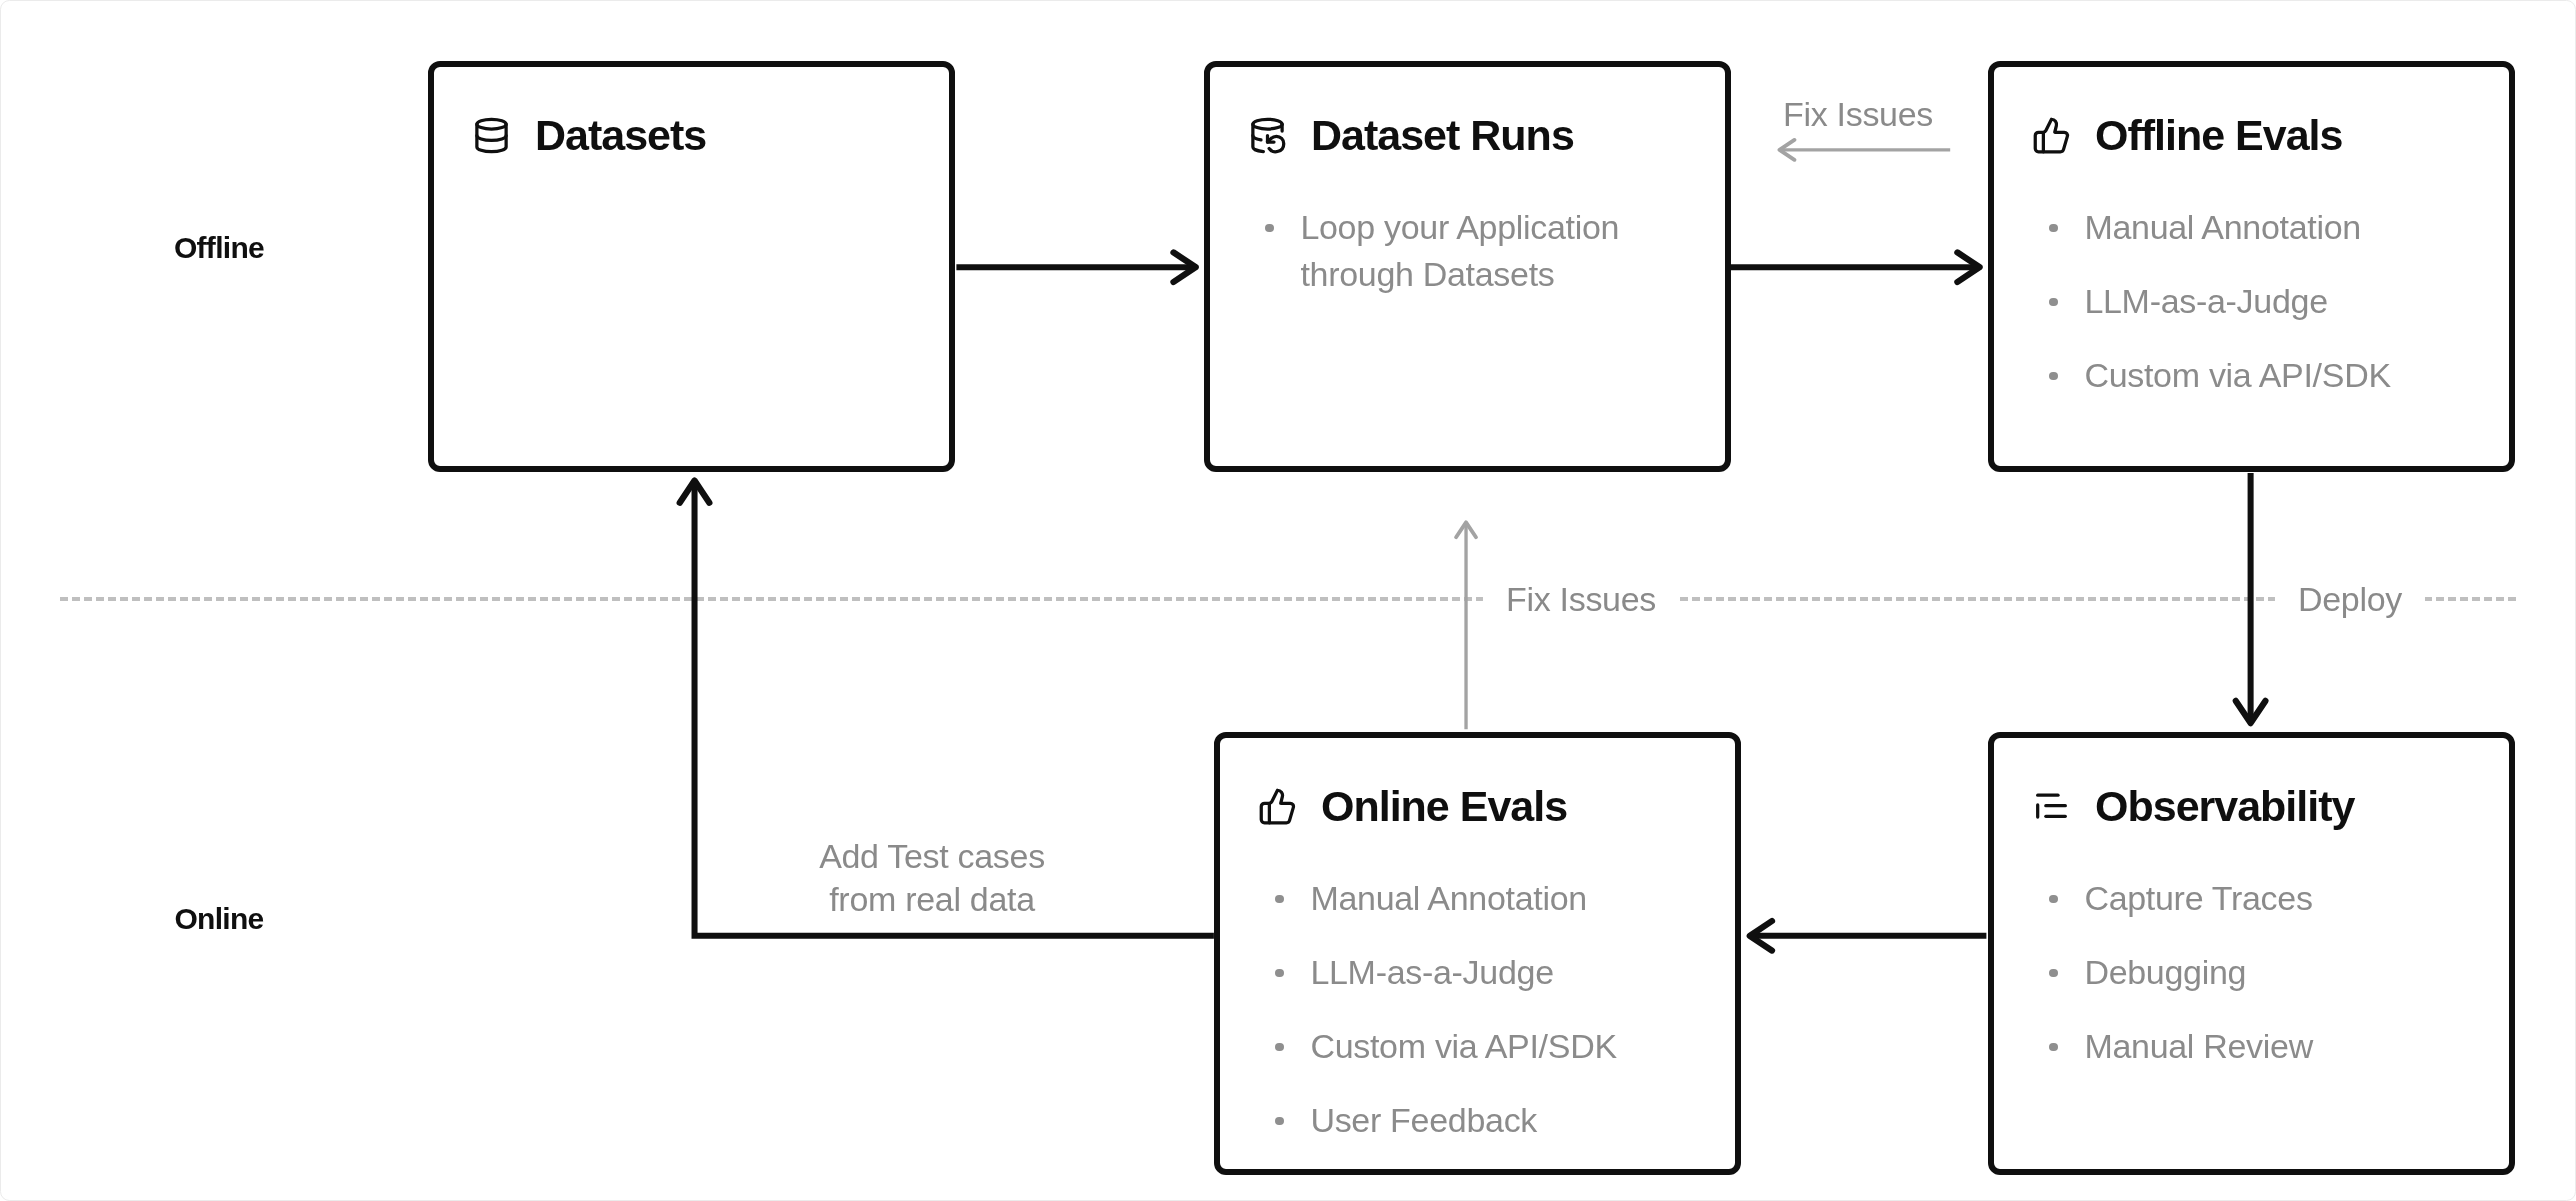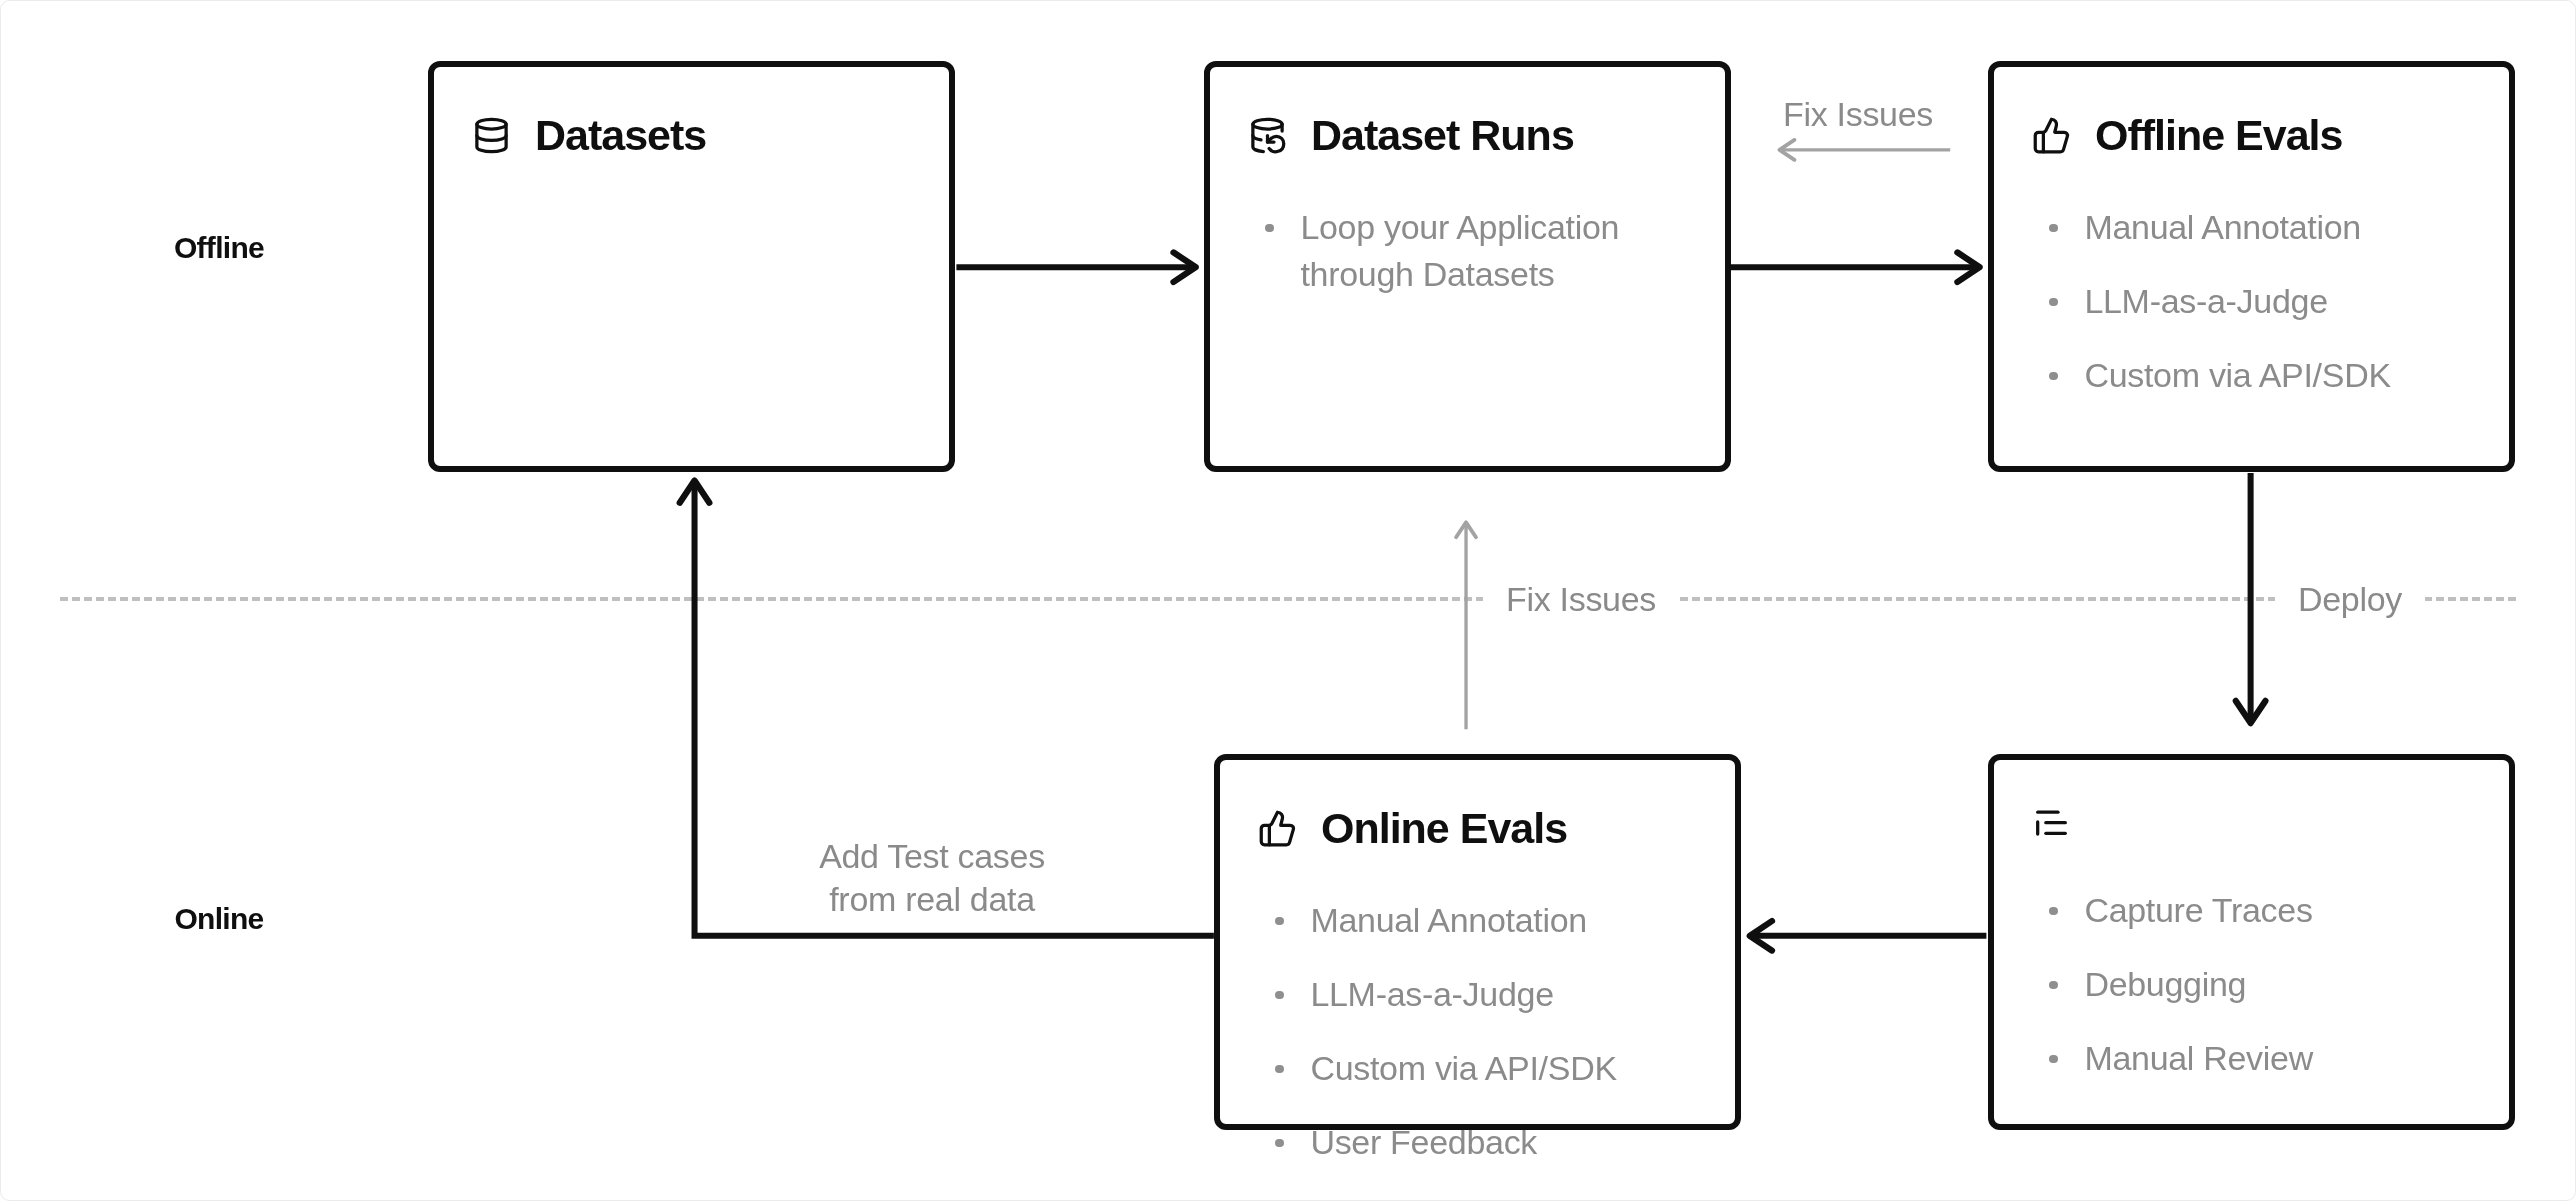--- a/index.html
+++ b/index.html
@@ -27,21 +27,21 @@
   
   .box{
     position:absolute;
     width:527px; height:411px;
     background:#ffffff;
     border:6px solid #0f0f0f;
     border-radius:12px;
     box-sizing:border-box;
     padding:44px 38px 16px 38px;
   }
-  .box.online-row{height:376px;margin-top:22px;}
+  .box.online-row{height:443px;}
   .box-header{display:flex; align-items:center; gap:24px;}
   .box-icon{width:39px; height:39px; flex:0 0 auto; color:#0f0f0f;}
   .box-icon svg{width:100%; height:100%; display:block;}
   .box-title{
     font-size:43px; font-weight:700; color:#0f0f0f;
     letter-spacing:-1px; white-space:nowrap;
   }
   ul.bullets{
     list-style:none; margin:44px 0 0 0; padding:0 0 0 17.4px;
   }
@@ -200,20 +200,21 @@
   <div class="box online-row" id="box-observability">
     <div class="box-header">
       <span class="box-icon">
         <svg viewBox="0 0 24 24" fill="none" stroke="currentColor" stroke-width="2" stroke-linecap="round" stroke-linejoin="round">
           <path d="M3.5 5h12.5"></path>
           <path d="M3.5 11v7.5"></path>
           <path d="M8.5 11.5h12"></path>
           <path d="M8.5 18h12"></path>
         </svg>
       </span>
+      <span class="box-title">Observability</span>
     </div>
     <ul class="bullets">
       <li>Capture Traces</li>
       <li>Debugging</li>
       <li>Manual Review</li>
     </ul>
   </div>
 
 </div>
 

